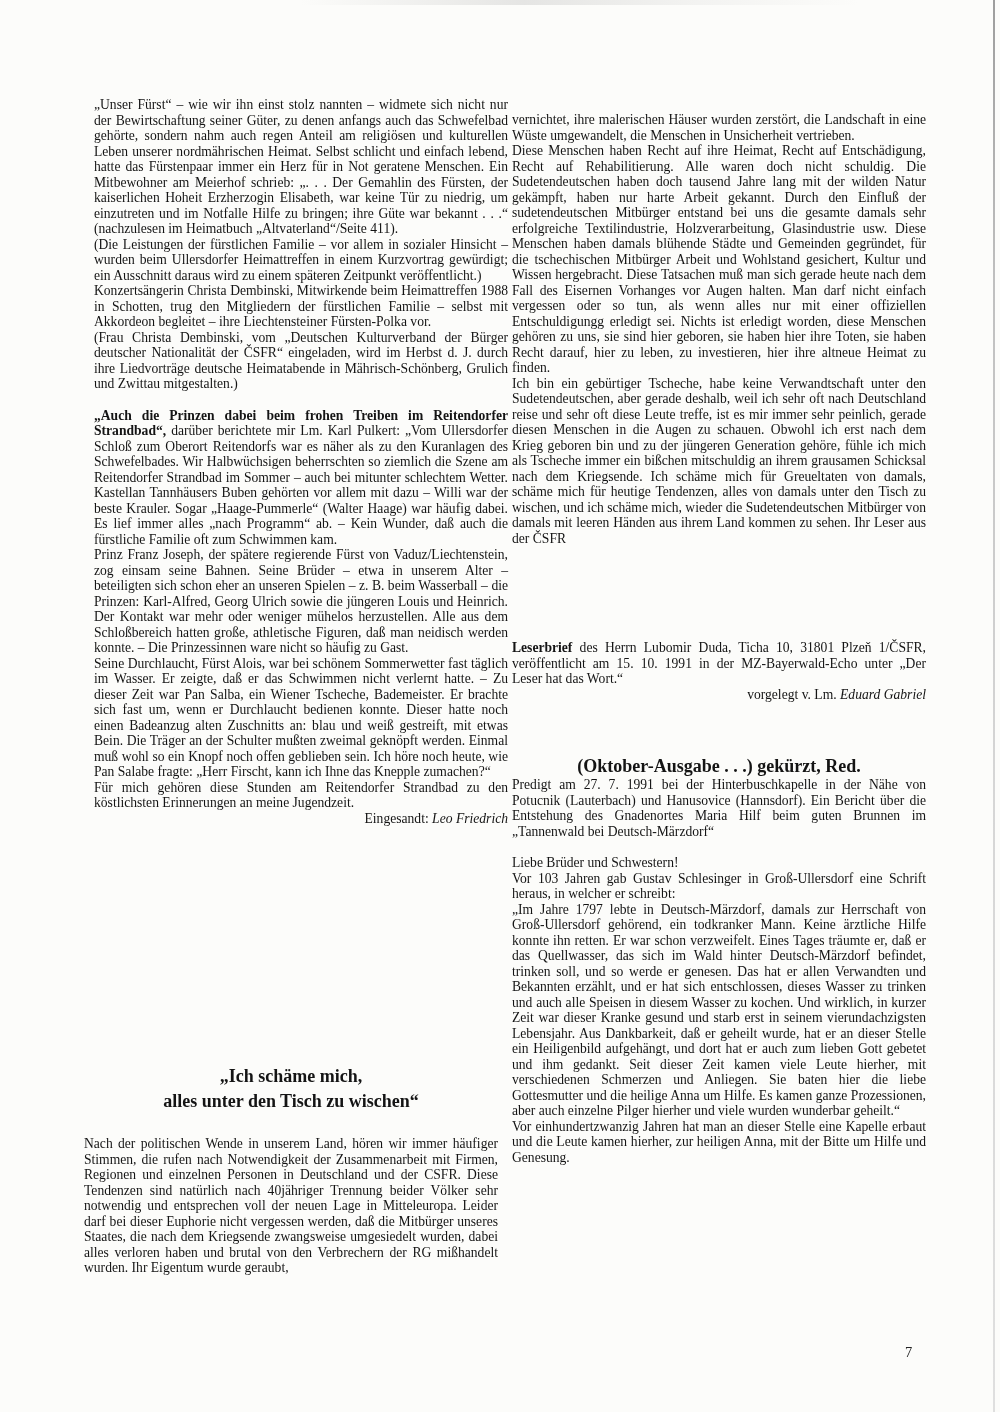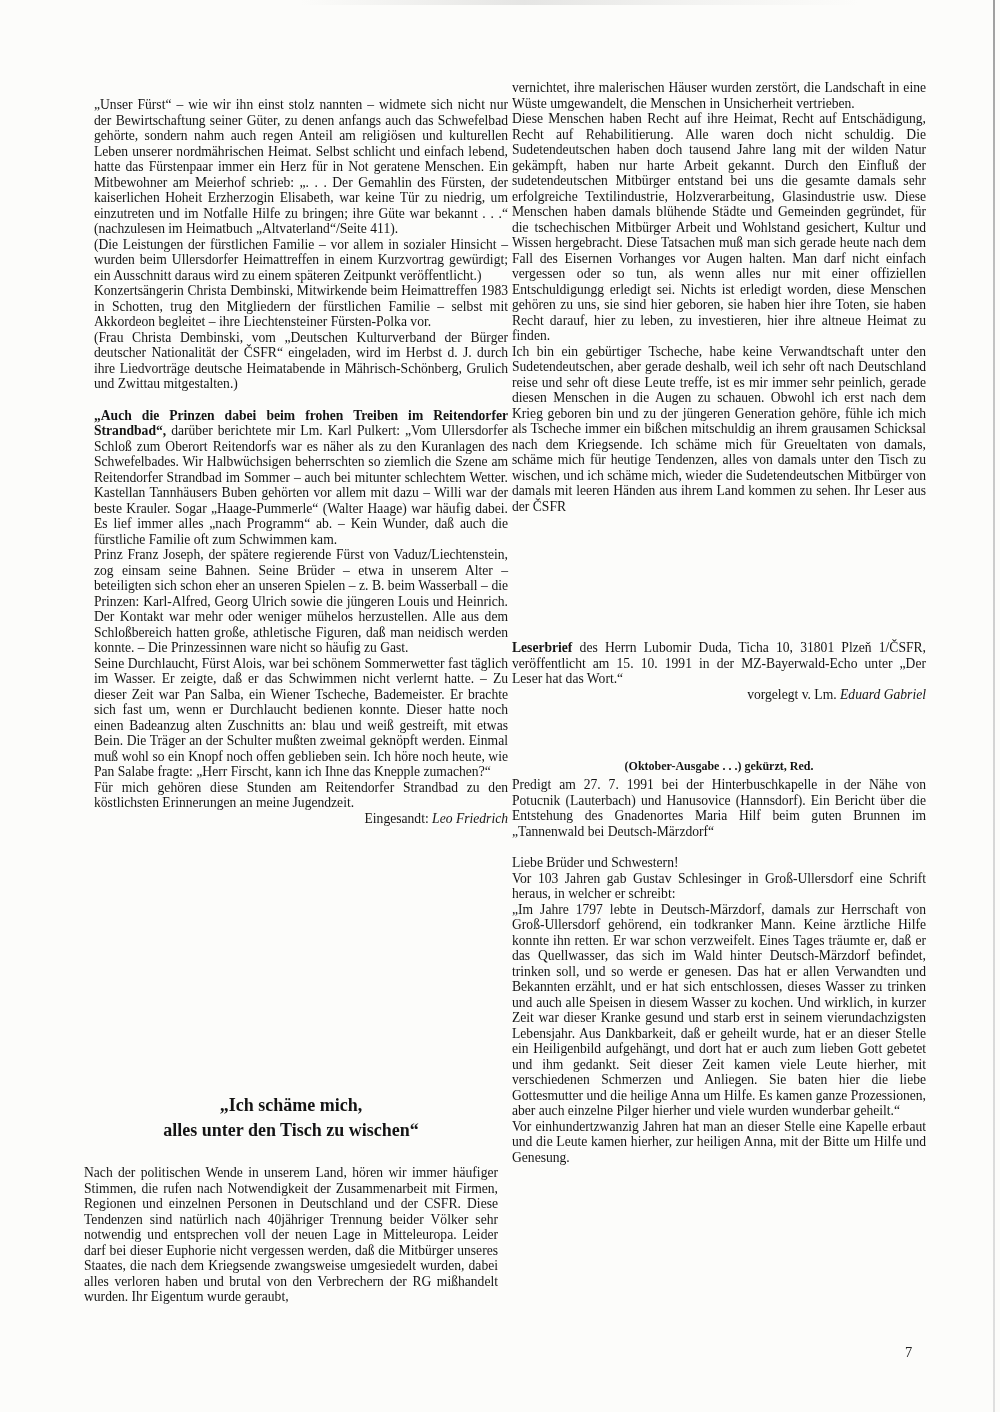--- a/index.html
+++ b/index.html
@@ -36,37 +36,37 @@
   .col {
     position: absolute;
     width: 414px;
     text-align: justify;
     font-size: 13.6px;
     line-height: 15.5px;
     hyphens: none;
   }
   .col p { margin: 0; }
   .col-left-top    { left: 84px;  top: 97px; margin-left: 10px; }
-  .col-left-lower  { left: 84px;  top: 1093px; }
-  .col-right-top   { left: 512px; top: 80px; }
+  .col-left-lower  { left: 84px;  top: 1064px; }
+  .col-right-top   { left: 512px; top: 112px; }
   .col-right-letter{ left: 512px; top: 640px; }
   .col-right-lower { left: 512px; top: 755px; }
   .gap-top { margin-top: 16px !important; }
   .signature { text-align: right; }
   .signature em { font-style: italic; }
   .bold { font-weight: bold; }
   .section-heading {
     font-size: 18px;
     line-height: 25px;
     font-weight: bold;
     text-align: center;
     margin: 0 0 22px 0;
   }
   .sub-heading {
-    font-size: 12px;
+    font-size: 18px;
     line-height: 22px;
     font-weight: bold;
     text-align: center;
     margin: 0 0 4px 0;
   }
   .page-number {
     position: absolute;
     left: 905px;
     top: 1344px;
     font-size: 14.5px;
@@ -77,21 +77,21 @@
 <body>
 
 <div class="page">
 
   <div class="scan-smudge-top"></div>
   <div class="scan-edge-line"></div>
 
   <div class="col col-left-top">
     <p>„Unser Fürst“ – wie wir ihn einst stolz nannten – widmete sich nicht nur der Bewirtschaftung seiner Güter, zu denen anfangs auch das Schwefelbad gehörte, sondern nahm auch regen Anteil am religiösen und kulturellen Leben unserer nordmährischen Heimat. Selbst schlicht und einfach lebend, hatte das Fürstenpaar immer ein Herz für in Not geratene Menschen. Ein Mitbewohner am Meierhof schrieb: „. . . Der Gemahlin des Fürsten, der kaiserlichen Hoheit Erzherzogin Elisabeth, war keine Tür zu niedrig, um einzutreten und im Notfalle Hilfe zu bringen; ihre Güte war bekannt . . .“ (nachzulesen im Heimatbuch „Altvaterland“/Seite 411).</p>
     <p>(Die Leistungen der fürstlichen Familie – vor allem in sozialer Hinsicht – wurden beim Ullersdorfer Heimattreffen in einem Kurzvortrag gewürdigt; ein Ausschnitt daraus wird zu einem späteren Zeitpunkt veröffentlicht.)</p>
-    <p>Konzertsängerin Christa Dembinski, Mitwirkende beim Heimattreffen 1983 in Schotten, trug den Mitgliedern der fürstlichen Familie – selbst mit Akkordeon begleitet – ihre Liechtensteiner Fürsten-Polka vor.</p>
+    <p>Konzertsängerin Christa Dembinski, Mitwirkende beim Heimattreffen 1988 in Schotten, trug den Mitgliedern der fürstlichen Familie – selbst mit Akkordeon begleitet – ihre Liechtensteiner Fürsten-Polka vor.</p>
     <p>(Frau Christa Dembinski, vom „Deutschen Kulturverband der Bürger deutscher Nationalität der ČSFR“ eingeladen, wird im Herbst d. J. durch ihre Liedvorträge deutsche Heimatabende in Mährisch-Schönberg, Grulich und Zwittau mitgestalten.)</p>
     <p class="gap-top"><span class="bold">„Auch die Prinzen dabei beim frohen Treiben im Reitendorfer Strandbad“,</span><span> darüber berichtete mir Lm. Karl Pulkert: „Vom Ullersdorfer Schloß zum Oberort Reitendorfs war es näher als zu den Kuranlagen des Schwefelbades. Wir Halbwüchsigen beherrschten so ziemlich die Szene am Reitendorfer Strandbad im Sommer – auch bei mitunter schlechtem Wetter. Kastellan Tannhäusers Buben gehörten vor allem mit dazu – Willi war der beste Krauler. Sogar „Haage-Pummerle“ (Walter Haage) war häufig dabei. Es lief immer alles „nach Programm“ ab. – Kein Wunder, daß auch die fürstliche Familie oft zum Schwimmen kam.</span></p>
     <p>Prinz Franz Joseph, der spätere regierende Fürst von Vaduz/Liechtenstein, zog einsam seine Bahnen. Seine Brüder – etwa in unserem Alter – beteiligten sich schon eher an unseren Spielen – z. B. beim Wasserball – die Prinzen: Karl-Alfred, Georg Ulrich sowie die jüngeren Louis und Heinrich. Der Kontakt war mehr oder weniger mühelos herzustellen. Alle aus dem Schloßbereich hatten große, athletische Figuren, daß man neidisch werden konnte. – Die Prinzessinnen ware nicht so häufig zu Gast.</p>
     <p>Seine Durchlaucht, Fürst Alois, war bei schönem Sommerwetter fast täglich im Wasser. Er zeigte, daß er das Schwimmen nicht verlernt hatte. – Zu dieser Zeit war Pan Salba, ein Wiener Tscheche, Bademeister. Er brachte sich fast um, wenn er Durchlaucht bedienen konnte. Dieser hatte noch einen Badeanzug alten Zuschnitts an: blau und weiß gestreift, mit etwas Bein. Die Träger an der Schulter mußten zweimal geknöpft werden. Einmal muß wohl so ein Knopf noch offen geblieben sein. Ich höre noch heute, wie Pan Salabe fragte: „Herr Firscht, kann ich Ihne das Knepple zumachen?“</p>
     <p>Für mich gehören diese Stunden am Reitendorfer Strandbad zu den köstlichsten Erinnerungen an meine Jugendzeit.</p>
     <p class="signature"><span>Eingesandt: </span><em>Leo Friedrich</em></p>
   </div>
 
   <div class="col col-left-lower">
     <h2 class="section-heading"><span>„Ich schäme mich,</span><br><span>alles unter den Tisch zu wischen“</span></h2>

